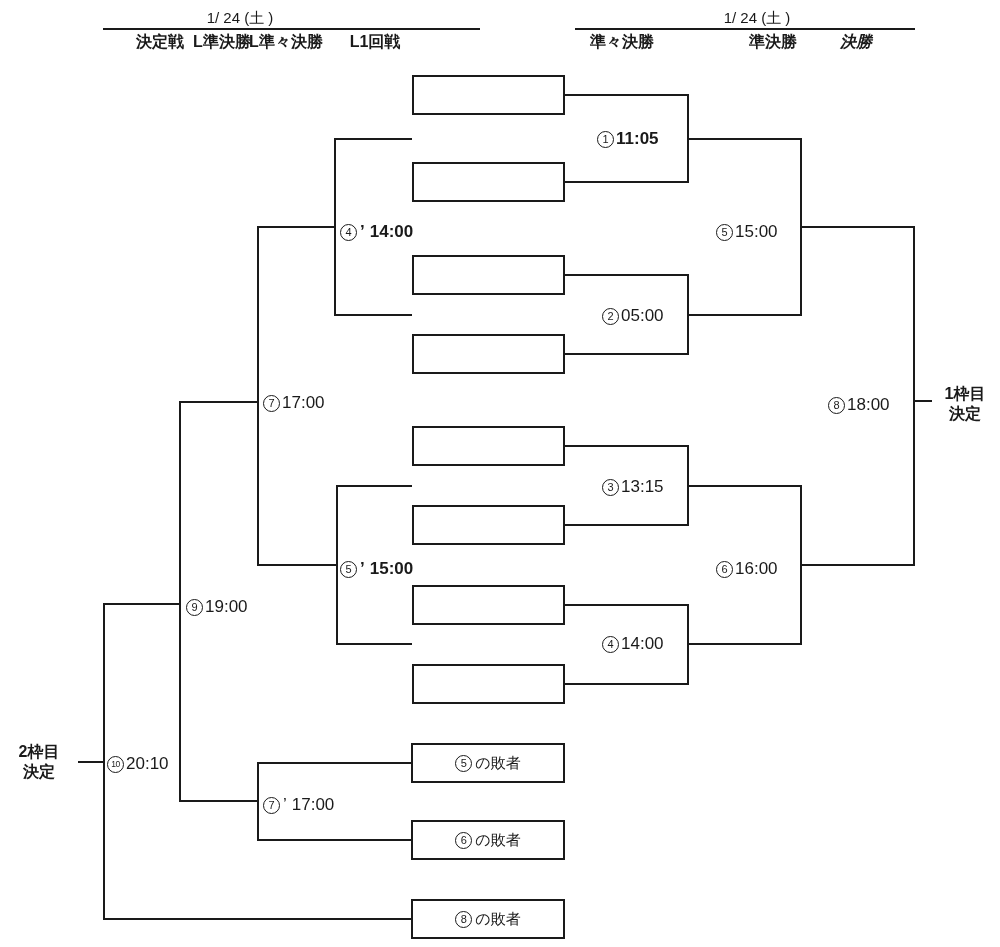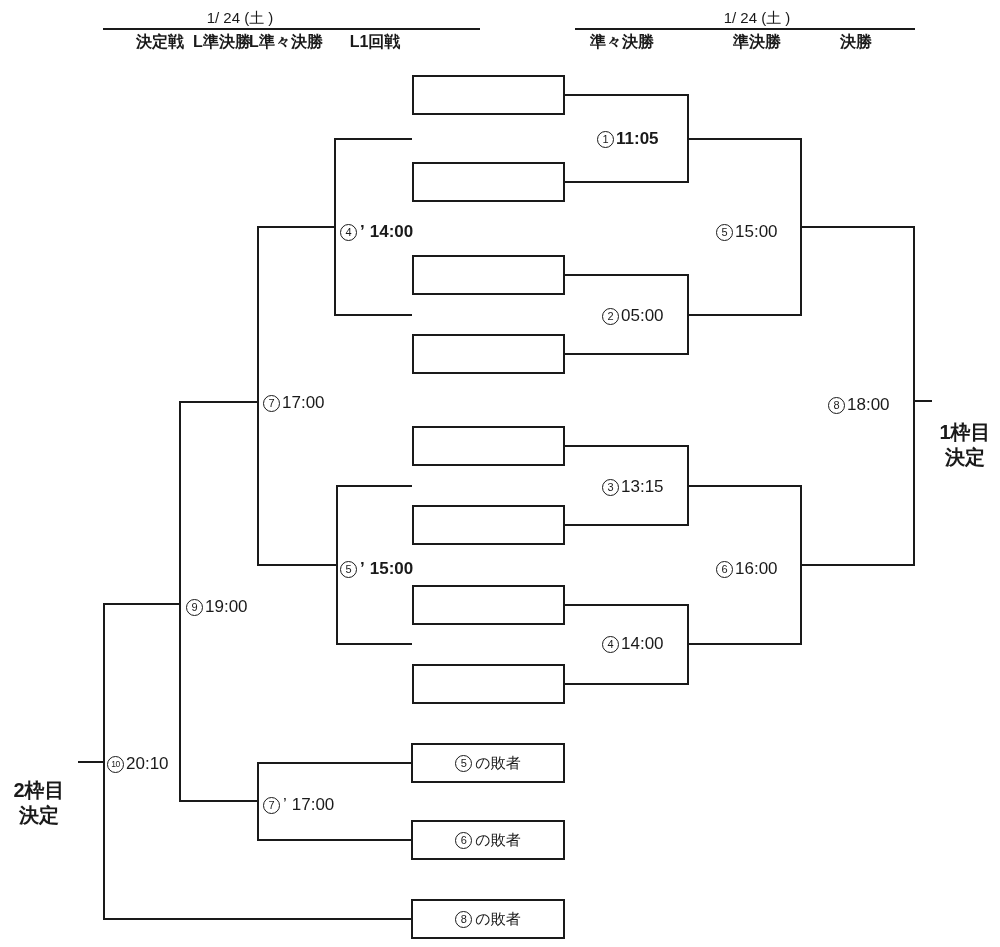--- a/index.html
+++ b/index.html
@@ -15,39 +15,39 @@
     display:flex;align-items:center;justify-content:center;gap:3px;font-size:15px;}
   .mlabel{position:absolute;height:22px;display:flex;align-items:center;gap:2px;font-size:17px;white-space:nowrap;}
   .mlabel.bold{font-weight:bold;}
   .circ{display:inline-flex;width:15px;height:15px;border:1.5px solid #1a1a1a;border-radius:50%;
     align-items:center;justify-content:center;font-size:11px;font-weight:normal;line-height:1;flex:0 0 auto;}
   .circ.ten{font-size:8.5px;letter-spacing:-0.5px;}
   .prime{margin-left:1px;margin-right:3px;}
   .hdr-date{position:absolute;width:140px;text-align:center;font-size:15px;top:9px;}
   .hdr-col{position:absolute;top:32px;height:20px;display:flex;align-items:center;justify-content:center;
     font-size:16px;font-weight:bold;white-space:nowrap;}
-  .result{position:absolute;width:58px;text-align:center;font-size:20px;font-weight:bold;line-height:1.25;margin-top:36px;}
+  .result{position:absolute;width:58px;text-align:center;font-size:16px;font-weight:bold;line-height:1.25;}
 </style>
 </head>
 <body>
 
 <div class="stage">
 
   <div class="hdr-date" style="left:170px;">1/ 24 (土 )</div>
   <div class="hl" style="left:103px;top:28px;width:377px;"></div>
   <div class="hdr-col" style="left:124px;width:72px;">決定戦</div>
   <div class="hdr-col" style="left:185px;width:74px;">L準決勝</div>
   <div class="hdr-col" style="left:244px;width:84px;">L準々決勝</div>
   <div class="hdr-col" style="left:343px;width:64px;">L1回戦</div>
 
   <div class="hdr-date" style="left:687px;">1/ 24 (土 )</div>
   <div class="hl" style="left:575px;top:28px;width:340px;"></div>
   <div class="hdr-col" style="left:580px;width:84px;">準々決勝</div>
-  <div class="hdr-col" style="left:725px;width:64px;">準決勝</div>
-  <div class="hdr-col" style="left:824px;width:64px;">決勝</div>
+  <div class="hdr-col" style="left:741px;width:64px;">準決勝</div>
+  <div class="hdr-col" style="left:824px;width:64px;font-style:italic;">決勝</div>
 
   <div class="slot" style="top:75px;"></div>
   <div class="slot" style="top:162px;"></div>
   <div class="slot" style="top:255px;"></div>
   <div class="slot" style="top:334px;"></div>
   <div class="slot" style="top:426px;"></div>
   <div class="slot" style="top:505px;"></div>
   <div class="slot" style="top:585px;"></div>
   <div class="slot" style="top:664px;"></div>
 

